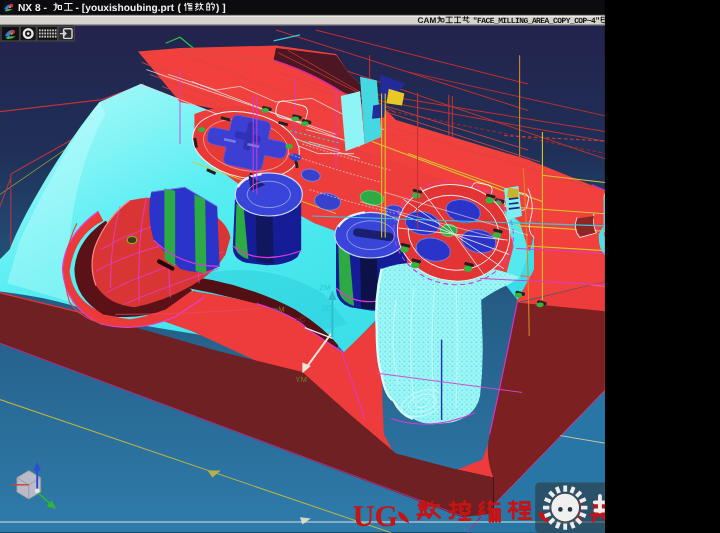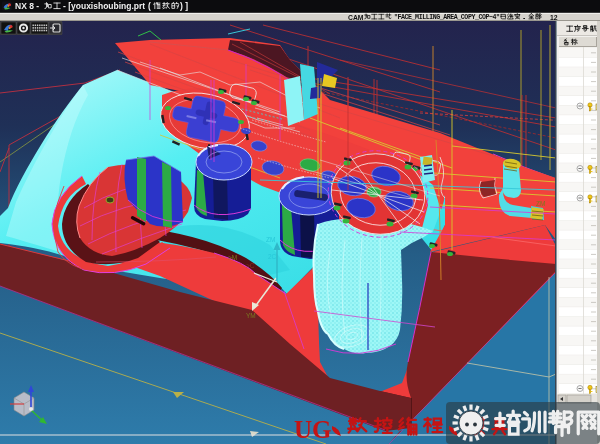--- a/index.html
+++ b/index.html
@@ -1,14 +1,14 @@
 <!DOCTYPE html>
 <html><head><meta charset="utf-8"><style>
 html,body{margin:0;padding:0;background:#000;}
-#wrap{position:relative;width:600px;height:444px;overflow:hidden;font-family:"Liberation Sans",sans-serif;}
+#wrap{position:relative;width:504px;height:444px;overflow:hidden;font-family:"Liberation Sans",sans-serif;}
 svg{display:block}
 </style></head><body>
 <div id="wrap">
 <svg width="600" height="444" viewBox="0 0 600 444">
 <defs>
 <linearGradient id="bgg" x1="0" y1="0" x2="0" y2="1">
           <stop offset="0" stop-color="#23234d"></stop>
           <stop offset="0.25" stop-color="#1f3057"></stop>
           <stop offset="0.55" stop-color="#255d86"></stop>
           <stop offset="1" stop-color="#2e7cab"></stop>

